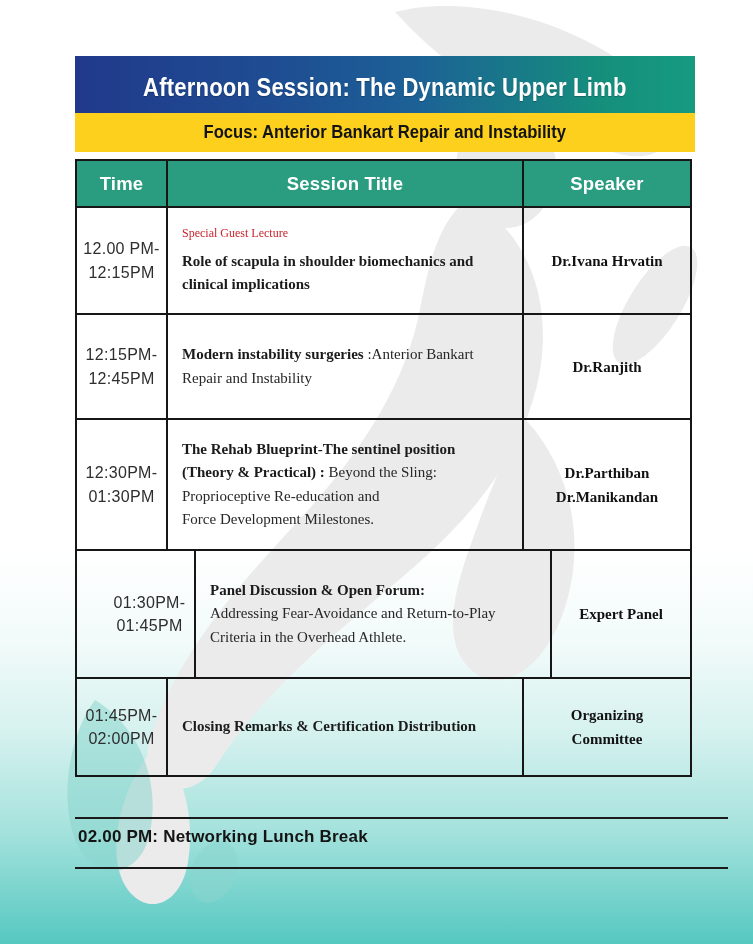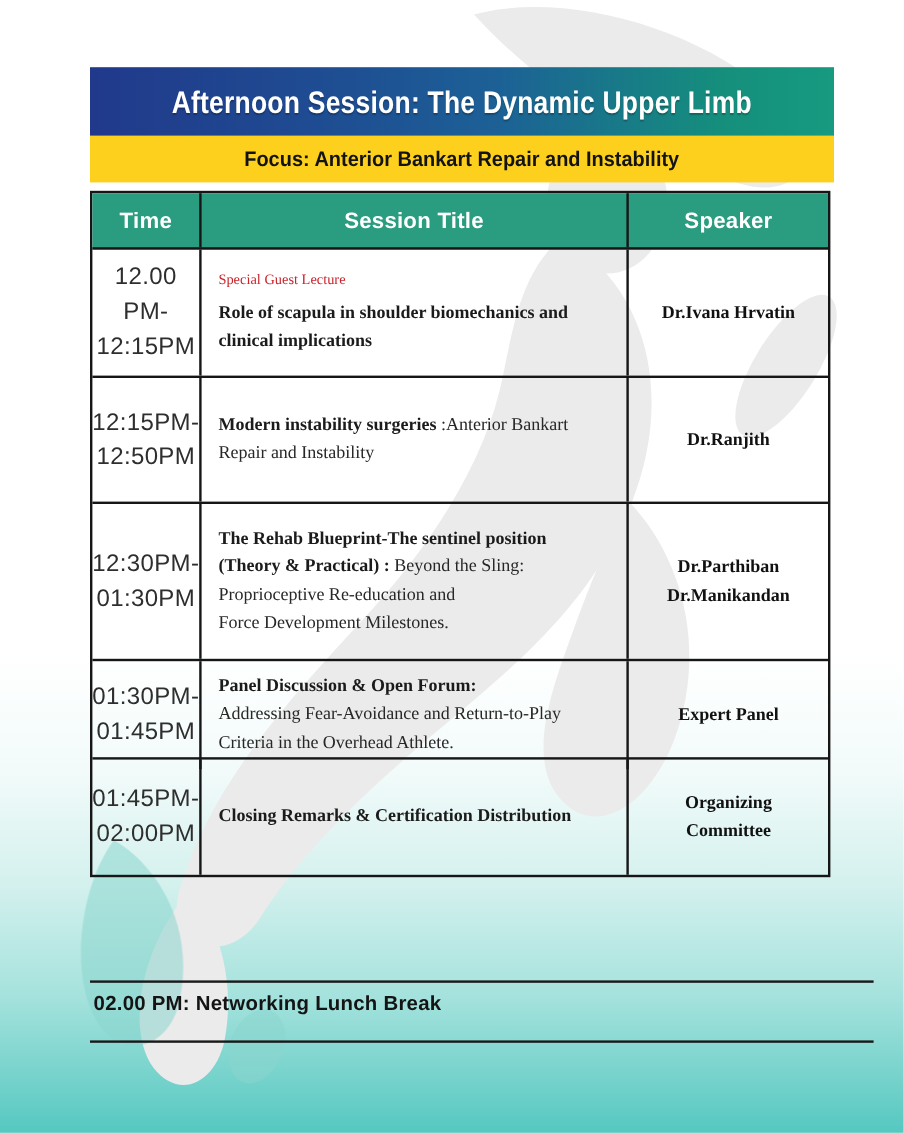--- a/index.html
+++ b/index.html
@@ -82,21 +82,21 @@
     display: flex; align-items: center; justify-content: center;
     color: #ffffff;
     font-weight: 700;
     font-size: 18.5px;
     letter-spacing: 0.2px;
   }
 
   .cell.time {
     display: flex; flex-direction: column;
     align-items: center; justify-content: center;
-    font-size: 20px;
+    font-size: 16px;
     color: #2e2e2e;
     line-height: 1.45;
     letter-spacing: 0.3px;
     text-align: center;
   }
   .cell.title {
     display: flex; align-items: center;
     padding: 10px 14px;
     font-family: "Liberation Serif", serif;
     font-size: 15px;
@@ -187,21 +187,21 @@
       <div class="tc"><span class="seg-red">Special Guest Lecture</span><span class="seg-b">Role of scapula in shoulder biomechanics and clinical implications</span></div>
     </div>
     <div class="cell speaker">
             <div>Dr.Ivana Hrvatin</div>
           </div>
   </div>
 
   <div class="row" style="height: 105px;">
     <div class="cell time">
             <div>12:15PM-</div>
-            <div>12:50PM</div>
+            <div>12:45PM</div>
           </div>
     <div class="cell title">
       <div class="tc"><span class="seg-b">Modern instability surgeries </span><span class="seg-r">:Anterior Bankart Repair and Instability</span></div>
     </div>
     <div class="cell speaker">
             <div>Dr.Ranjith</div>
           </div>
   </div>
 
   <div class="row" style="height: 131px;">
@@ -211,21 +211,21 @@
           </div>
     <div class="cell title">
       <div class="tc"><span class="seg-b">The Rehab Blueprint-The sentinel position</span><br><span class="seg-b">(Theory &amp; Practical) : </span><span class="seg-r">Beyond the Sling:</span><br><span class="seg-r">Proprioceptive Re-education and</span><br><span class="seg-r">Force Development Milestones.</span></div>
     </div>
     <div class="cell speaker">
             <div>Dr.Parthiban</div>
             <div>Dr.Manikandan</div>
           </div>
   </div>
 
-  <div class="row" style="height: 82px;">
+  <div class="row" style="height: 128px; padding-left: 28px;">
     <div class="cell time">
             <div>01:30PM-</div>
             <div>01:45PM</div>
           </div>
     <div class="cell title">
       <div class="tc"><span class="seg-b">Panel Discussion &amp; Open Forum:</span><br><span class="seg-r">Addressing Fear-Avoidance and Return-to-Play Criteria in the Overhead Athlete.</span></div>
     </div>
     <div class="cell speaker">
             <div>Expert Panel</div>
           </div>

